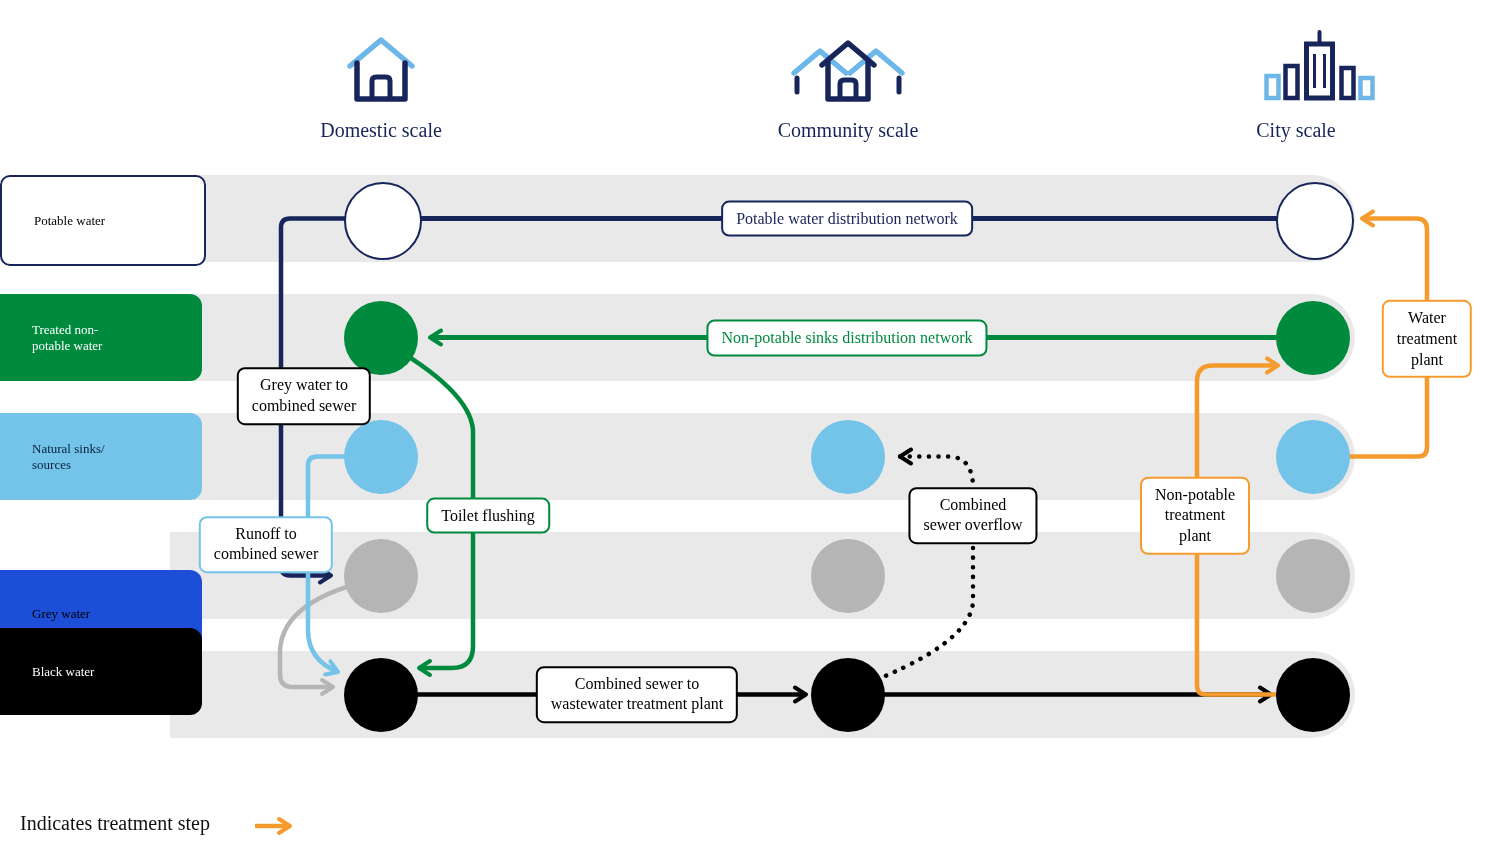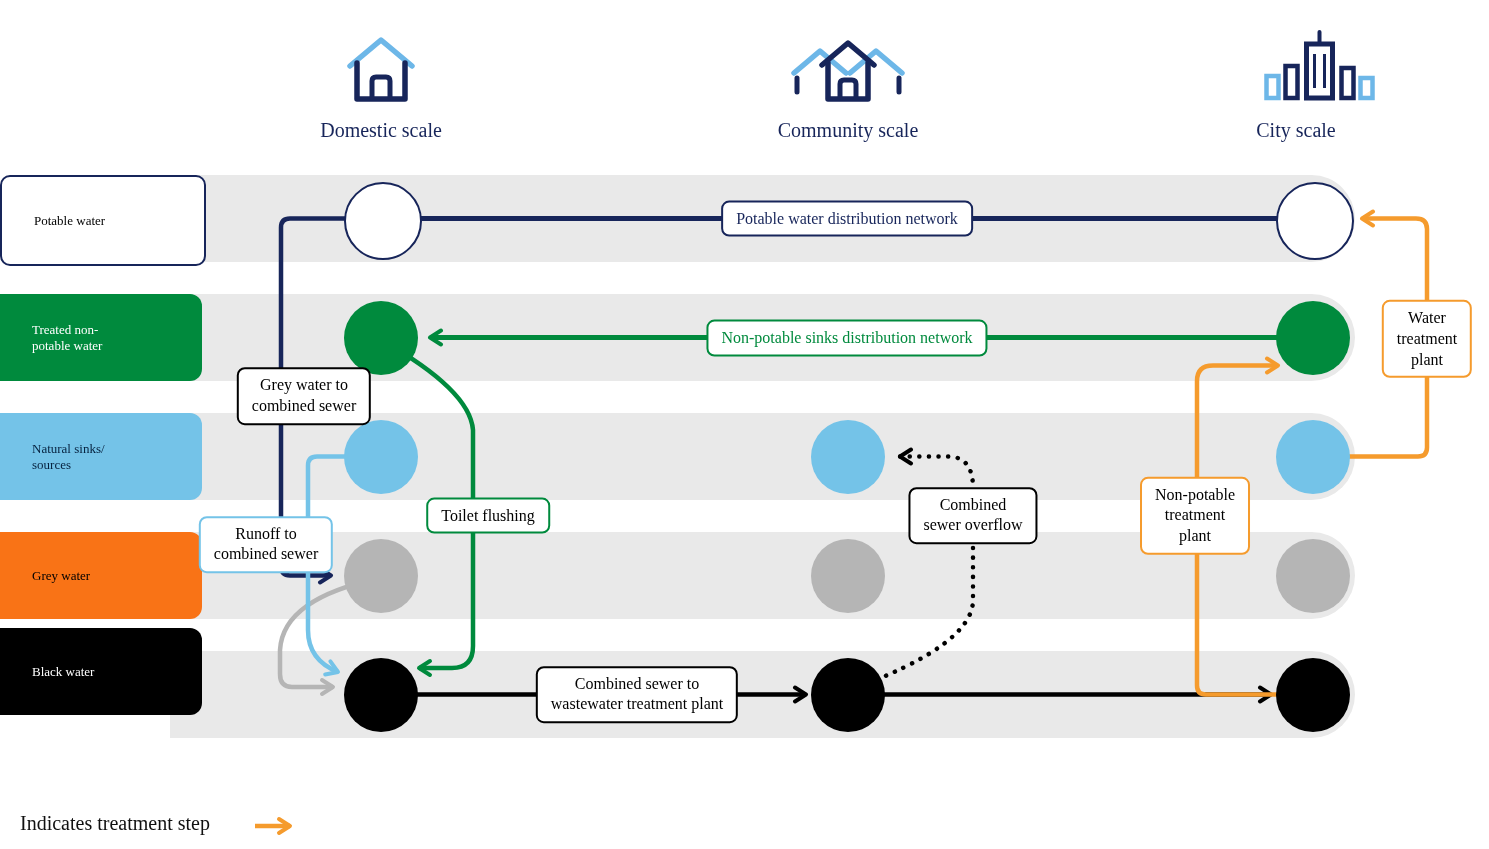--- a/index.html
+++ b/index.html
@@ -9,21 +9,21 @@
   .lane { position: absolute; left: 170px; width: 1185px; height: 87px;
           background: #e9e9e9; border-radius: 0 44px 44px 0; z-index: 1; }
 
   .row-label { position: absolute; left: 0; width: 170px; height: 87px;
                display: flex; align-items: center; padding-left: 32px;
                font-size: 13px; line-height: 1.18; white-space: pre-line; z-index: 4;
                border-radius: 0 12px 12px 0; }
   .rl-potable { background: #fff; border: 2px solid #17255a; border-radius: 10px; color: #000; }
   .rl-green   { background: #008a3d; color: #fff; }
   .rl-blue    { background: #74c3e8; color: #06223f; }
-  .rl-grey    { background: #f97316; color: #000; }
+  .rl-grey    { background: #1d4ed8; color: #000; margin-top: 38px; }
   .rl-black   { background: #000; color: #fff; }
 
   #flows { position: absolute; left: 0; top: 0; z-index: 2; }
 
   .node { position: absolute; width: 74px; height: 74px; border-radius: 50%; z-index: 3; }
   .node-potable { background: #fff; border: 2px solid #17255a; }
   .node-green   { background: #008a3d; }
   .node-blue    { background: #74c3e8; }
   .node-grey    { background: #b5b5b5; }
   .node-black   { background: #000; }

